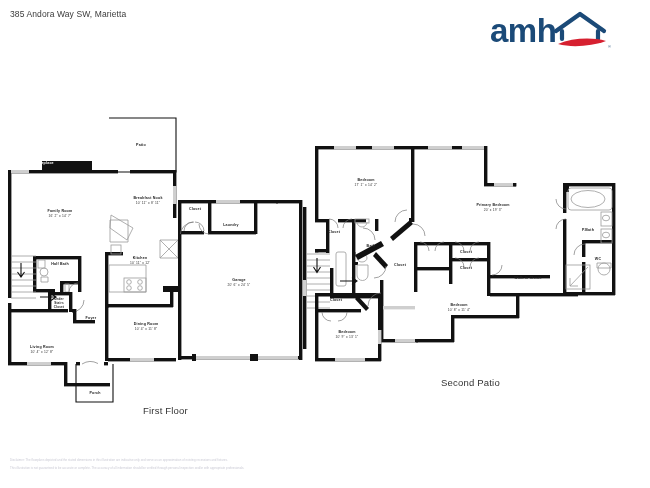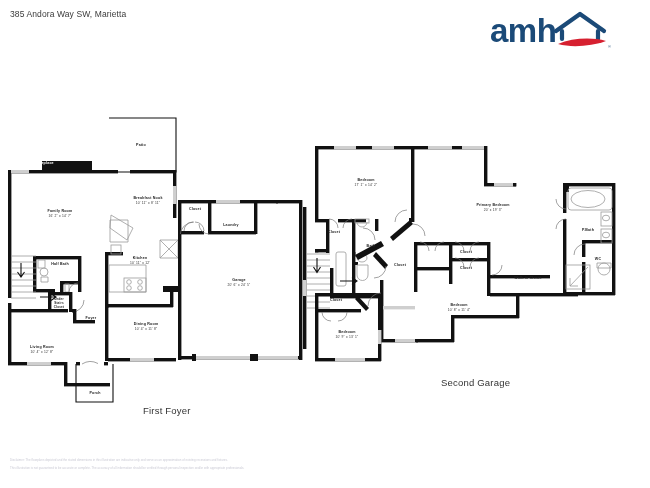--- a/index.html
+++ b/index.html
@@ -420,19 +420,19 @@
     <div class="flabel" style="left: 347px; top: 330px; text-align: center; transform: translateX(-50%);">
       <div style="font-size: 3.6px; font-weight: bold; line-height: 1.3; color: rgb(34, 34, 34); white-space: nowrap;">Bedroom</div>
       <div style="font-size: 3.3px; line-height: 1.4; color: rgb(51, 51, 51); white-space: nowrap;">10' 9" x 13' 1"</div>
     </div>
     <div class="flabel" style="left: 459px; top: 303px; text-align: center; transform: translateX(-50%);">
       <div style="font-size: 3.6px; font-weight: bold; line-height: 1.3; color: rgb(34, 34, 34); white-space: nowrap;">Bedroom</div>
       <div style="font-size: 3.3px; line-height: 1.4; color: rgb(51, 51, 51); white-space: nowrap;">10' 8" x 11' 4"</div>
     </div>
   </div>
 
-<div class="flabel" id="first-floor-label">First Foyer</div>
-<div class="flabel" id="second-floor-label">Second Garage</div>
+<div class="flabel" id="first-floor-label">First Floor</div>
+<div class="flabel" id="second-floor-label">Second Patio</div>
 
 <div id="disclaimer">
   <p>Disclaimer: The floorplans depicted and the stated dimensions in this illustration are indicative only and serve as an approximation of existing recessions and fixtures.</p>
   <p>This illustration is not guaranteed to be accurate or complete. The accuracy of all information should be verified through personal inspection and/or with appropriate professionals.</p>
 </div>
 
 </body></html>

